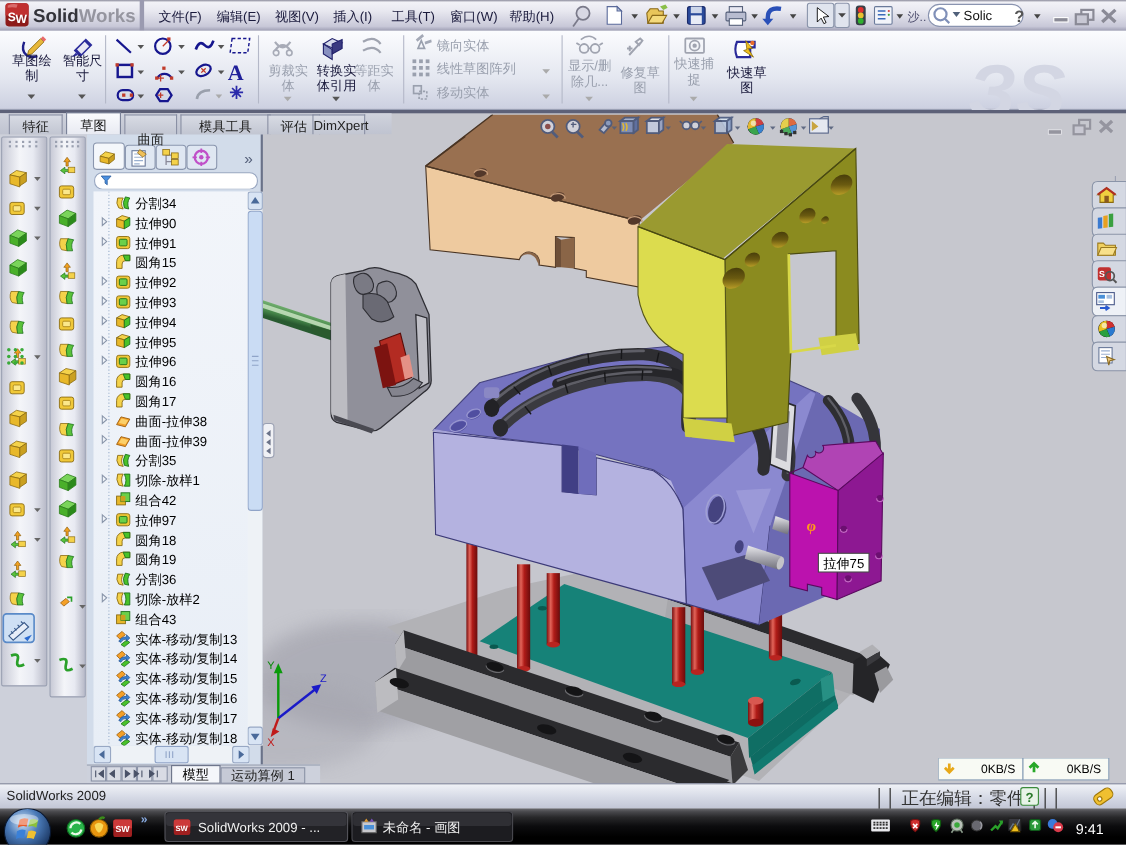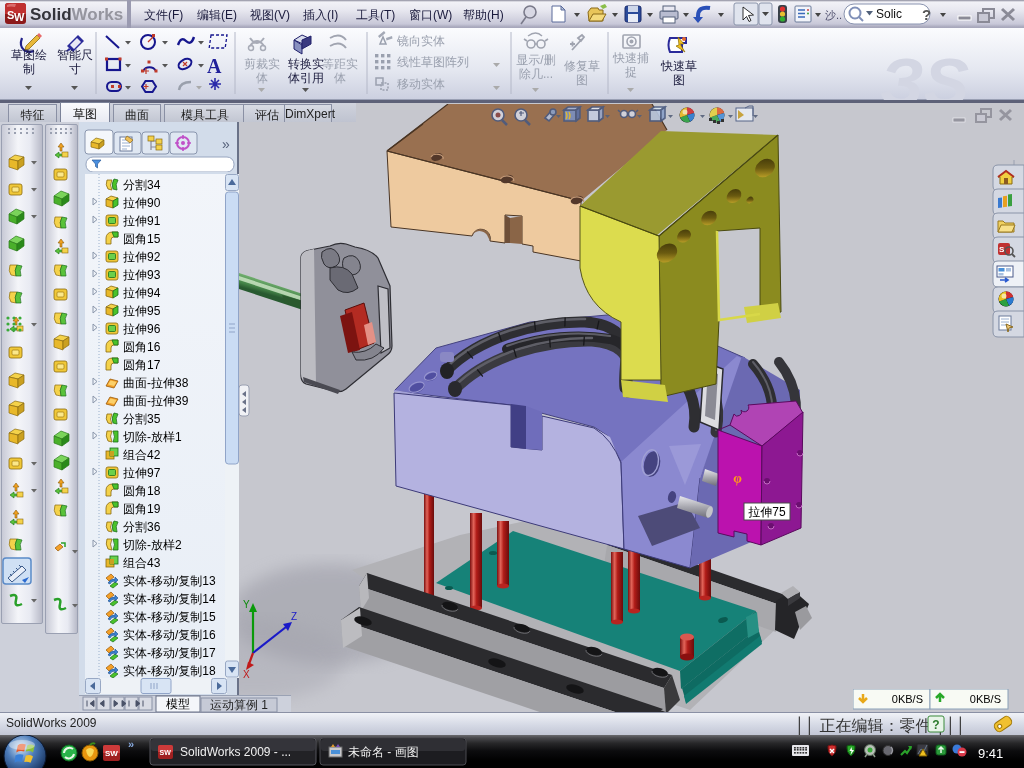--- a/index.html
+++ b/index.html
@@ -242,21 +242,21 @@
   <path d="M10 1 l6 7 -4 0 5 8 -9 -6 3 -1 z" fill="#f0c020" stroke="#8a6a00" stroke-width="0.7"></path>
   <circle cx="16" cy="3" r="2" fill="#e86a2a"></circle>
  </g>
  <text x="679" y="42" font-size="12" fill="#1a1a3c" text-anchor="middle">快速草</text>
  <text x="679" y="56" font-size="12" fill="#1a1a3c" text-anchor="middle">图</text>
 </svg>
 
 <div class="abs" style="left:0;top:103px;width:356px;height:19px;background:linear-gradient(#d0d3dd,#bfc3d0);z-index:4;"></div>
 <div class="abs" style="left:8px;top:104px;width:49px;height:18px;background:linear-gradient(#d8dbe4,#c2c6d2);border:1px solid #8a90a4;border-bottom:none;font-size:12px;color:#222;text-align:center;padding-top:2px;z-index:5;">特征</div>
     <div class="abs" style="left:60px;top:102px;width:50px;height:20px;background:linear-gradient(#fafbfd,#e8eaf2);border:1px solid #7a8298;border-bottom:none;font-size:12px;color:#111;text-align:center;padding-top:3px;z-index:5;">草图</div>
-    <div class="abs" style="left:113px;top:104px;width:48px;height:18px;background:linear-gradient(#d8dbe4,#c2c6d2);border:1px solid #8a90a4;border-bottom:none;font-size:12px;color:#222;text-align:center;padding-top:2px;z-index:5;">曲面</div>
+    <div class="abs" style="left:113px;top:104px;width:48px;height:18px;background:linear-gradient(#d8dbe4,#c2c6d2);border:1px solid #8a90a4;border-bottom:none;font-size:12px;color:#222;text-align:center;padding-top:14px;z-index:5;">曲面</div>
     <div class="abs" style="left:164px;top:104px;width:82px;height:18px;background:linear-gradient(#d8dbe4,#c2c6d2);border:1px solid #8a90a4;border-bottom:none;font-size:12px;color:#222;text-align:center;padding-top:2px;z-index:5;">模具工具</div>
     <div class="abs" style="left:243px;top:104px;width:48px;height:18px;background:linear-gradient(#d8dbe4,#c2c6d2);border:1px solid #8a90a4;border-bottom:none;font-size:12px;color:#222;text-align:center;padding-top:2px;z-index:5;">评估</div>
     <div class="abs" style="left:284px;top:104px;width:48px;height:18px;background:linear-gradient(#d8dbe4,#c2c6d2);border:1px solid #8a90a4;border-bottom:none;font-size:12px;color:#222;text-align:center;padding-top:2px;z-index:5;">DimXpert</div>
 <div class="abs" style="left:0;top:122px;width:79px;height:590px;background:#cdd0da;"></div>
 <div class="abs" style="left:1px;top:124px;width:42px;height:500px;background:linear-gradient(90deg,#c8cad6,#f4f5f9 40%,#e8eaf2 70%,#b8bac8);border:1px solid #9aa0b2;border-radius:2px;"></div>
 <div class="abs" style="left:45px;top:124px;width:33px;height:510px;background:linear-gradient(90deg,#c8cad6,#f4f5f9 40%,#e8eaf2 70%,#b8bac8);border:1px solid #9aa0b2;border-radius:2px;"></div>
 <svg class="abs" style="left:0;top:122px" width="79" height="590">
  <g fill="#9aa0b0">
         <rect x="8" y="6" width="2" height="2"></rect>
         <rect x="8" y="10" width="2" height="2"></rect>

